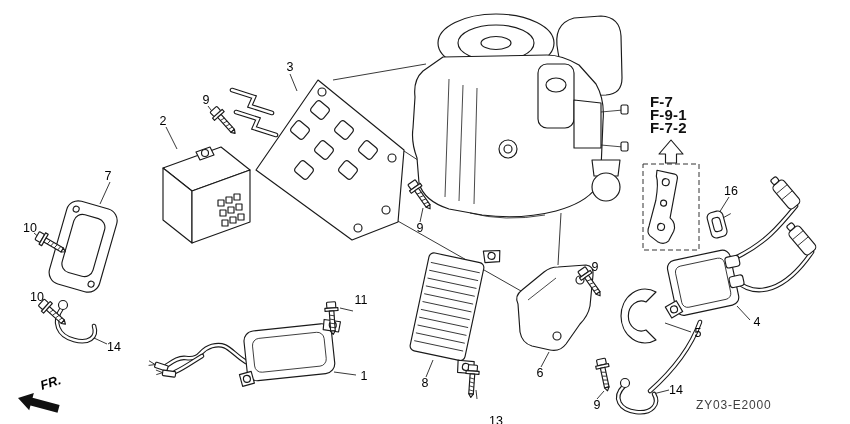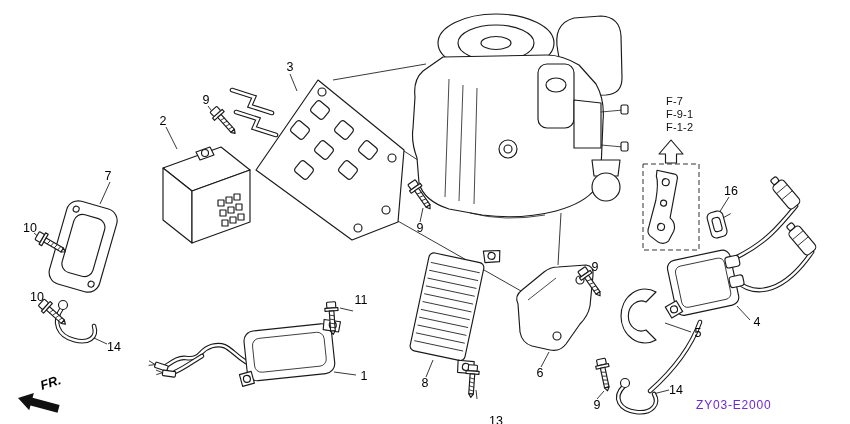--- a/index.html
+++ b/index.html
@@ -19,27 +19,27 @@
   .tube-o { fill: none; stroke: #1a1a1a; stroke-width: 4.6; stroke-linecap: round; }
   .tube-i { fill: none; stroke: #fff; stroke-width: 2.4; stroke-linecap: round; }
   .dashedbox { fill: none; stroke: #333; stroke-width: 1; stroke-dasharray: 5 3; }
   .callout-layer { position: absolute; left: 0; top: 0; width: 100%; height: 100%; pointer-events: none; }
   .callout {
     position: absolute; transform: translate(-50%, -50%);
     font-size: 12.5px; line-height: 1; color: #000;
     pointer-events: auto; cursor: pointer; white-space: nowrap;
   }
   .ref-labels {
-    position: absolute; left: 666px; top: 95px;
-    font-size: 11px; font-weight: normal; line-height: 13px; letter-spacing: .2px;
+    position: absolute; left: 650px; top: 95px;
+    font-size: 15px; font-weight: bold; line-height: 13px; letter-spacing: .2px;
   }
   .ref-labels div { cursor: pointer; }
   .diagram-code {
     position: absolute; left: 696px; top: 398px;
-    font-size: 12px; letter-spacing: .8px; color: #6d28d9;
+    font-size: 12px; letter-spacing: .8px; color: #404040;
   }
   .svg-text { font-family: "Liberation Sans", sans-serif; }
 </style>
 </head>
 <body>
 
 <div class="stage">
 
 <svg width="850" height="424" viewBox="0 0 850 424">
   <defs>
@@ -297,18 +297,18 @@
       <span class="callout" style="left: 597px; top: 405px;">9</span>
       <span class="callout" style="left: 676px; top: 390px;">14</span>
       <span class="callout" style="left: 698px; top: 333px;">5</span>
       <span class="callout" style="left: 757px; top: 322px;">4</span>
       <span class="callout" style="left: 731px; top: 191px;">16</span>
     </div>
 
   <div class="ref-labels">
     <div>F-7</div>
     <div>F-9-1</div>
-    <div>F-1-2</div>
+    <div>F-7-2</div>
   </div>
 
   <div class="diagram-code">ZY03-E2000</div>
 
 </div>
 
 </body></html>

